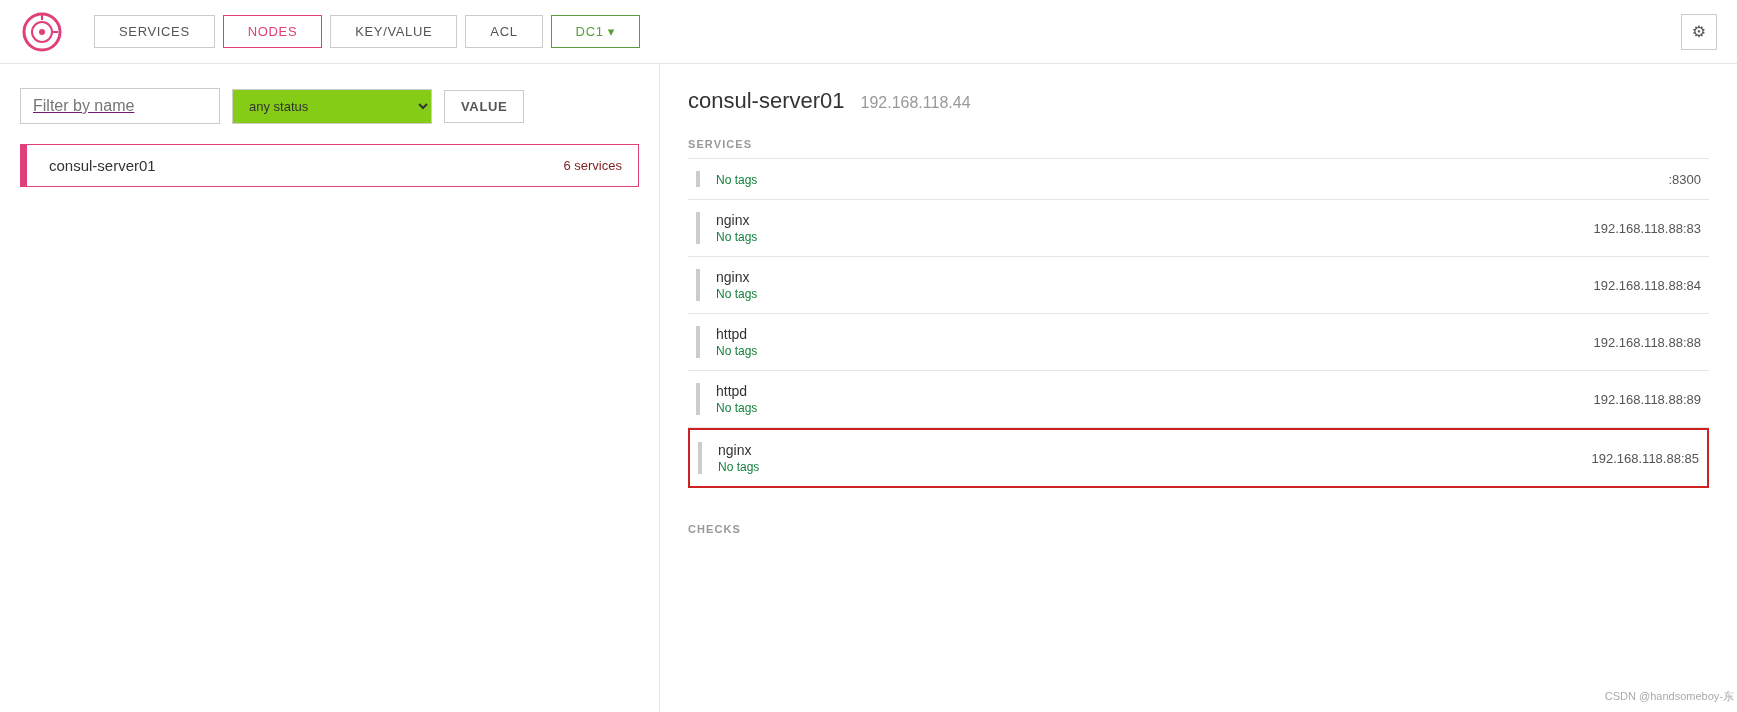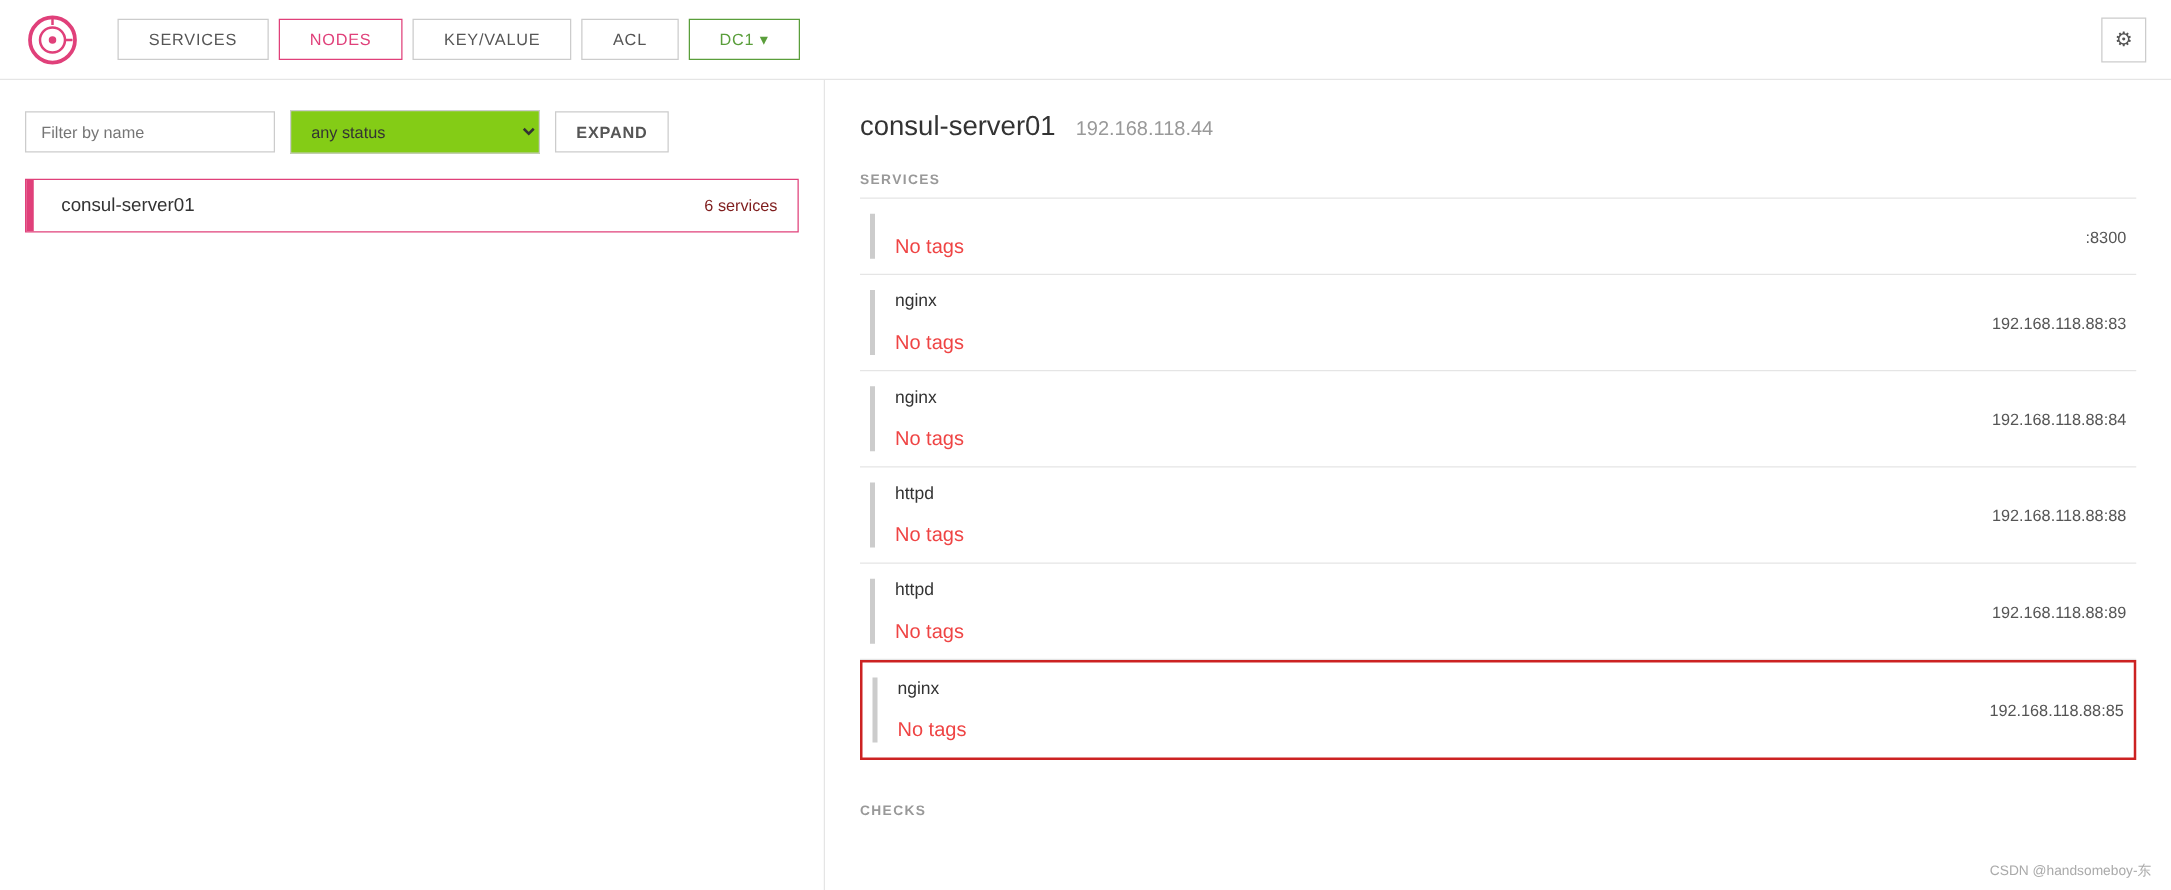--- a/index.html
+++ b/index.html
@@ -77,23 +77,24 @@
       display: flex;
       align-items: center;
       gap: 12px;
       margin-bottom: 20px;
     }
     .filter-input {
       flex: 1;
       max-width: 200px;
       padding: 8px 12px;
       border: 1px solid #ccc;
-      font-size: 13px;
-      color: #000000;
+      font-size: 16px;
+      color: #701a75;
       outline: none;
+      text-decoration: underline;
     }
     .filter-select {
       flex: 1;
       max-width: 200px;
       padding: 8px 12px;
       border: 1px solid #ccc;
       font-size: 13px;
       color: #333;
       background: #84cc16;
       cursor: pointer;
@@ -195,43 +196,43 @@
     }
     .service-info {
       flex: 1;
     }
     .service-name {
       font-size: 14px;
       font-weight: 500;
       color: #333;
     }
     .service-tags {
-      font-size: 16px;
-      color: #ef4444;
-      margin-top: 18px;
+      font-size: 12px;
+      color: #15803d;
+      margin-top: 2px;
     }
     .service-address {
       font-size: 13px;
       color: #555;
       margin-left: auto;
     }
 
     
     .right-panel::-webkit-scrollbar {
       width: 6px;
     }
     .right-panel::-webkit-scrollbar-thumb {
       background: #ccc;
     }
 
     
     .watermark {
       position: absolute;
       bottom: 8px;
-      right: 16px;
+      right: 3px;
       font-size: 11px;
       color: #aaa;
     }
   </style>
 </head>
 <body>
 
 <nav class="navbar">
 
   <div class="navbar-logo">
@@ -259,21 +260,21 @@
 
   <div class="left-panel">
     <div class="filter-bar">
       <input class="filter-input" type="text" placeholder="Filter by name" style="">
       <select class="filter-select">
         <option>any status</option>
         <option>passing</option>
         <option>warning</option>
         <option>critical</option>
       </select>
-      <button class="expand-btn">EXPAND</button>
+      <button class="expand-btn">VALUE</button>
     </div>
 
     <div>
       <div class="node-item">
         <div class="node-item-indicator"></div>
         <span class="node-item-name">consul-server01</span>
         <span class="node-item-services">6 services</span>
       </div>
     </div>
   </div>

